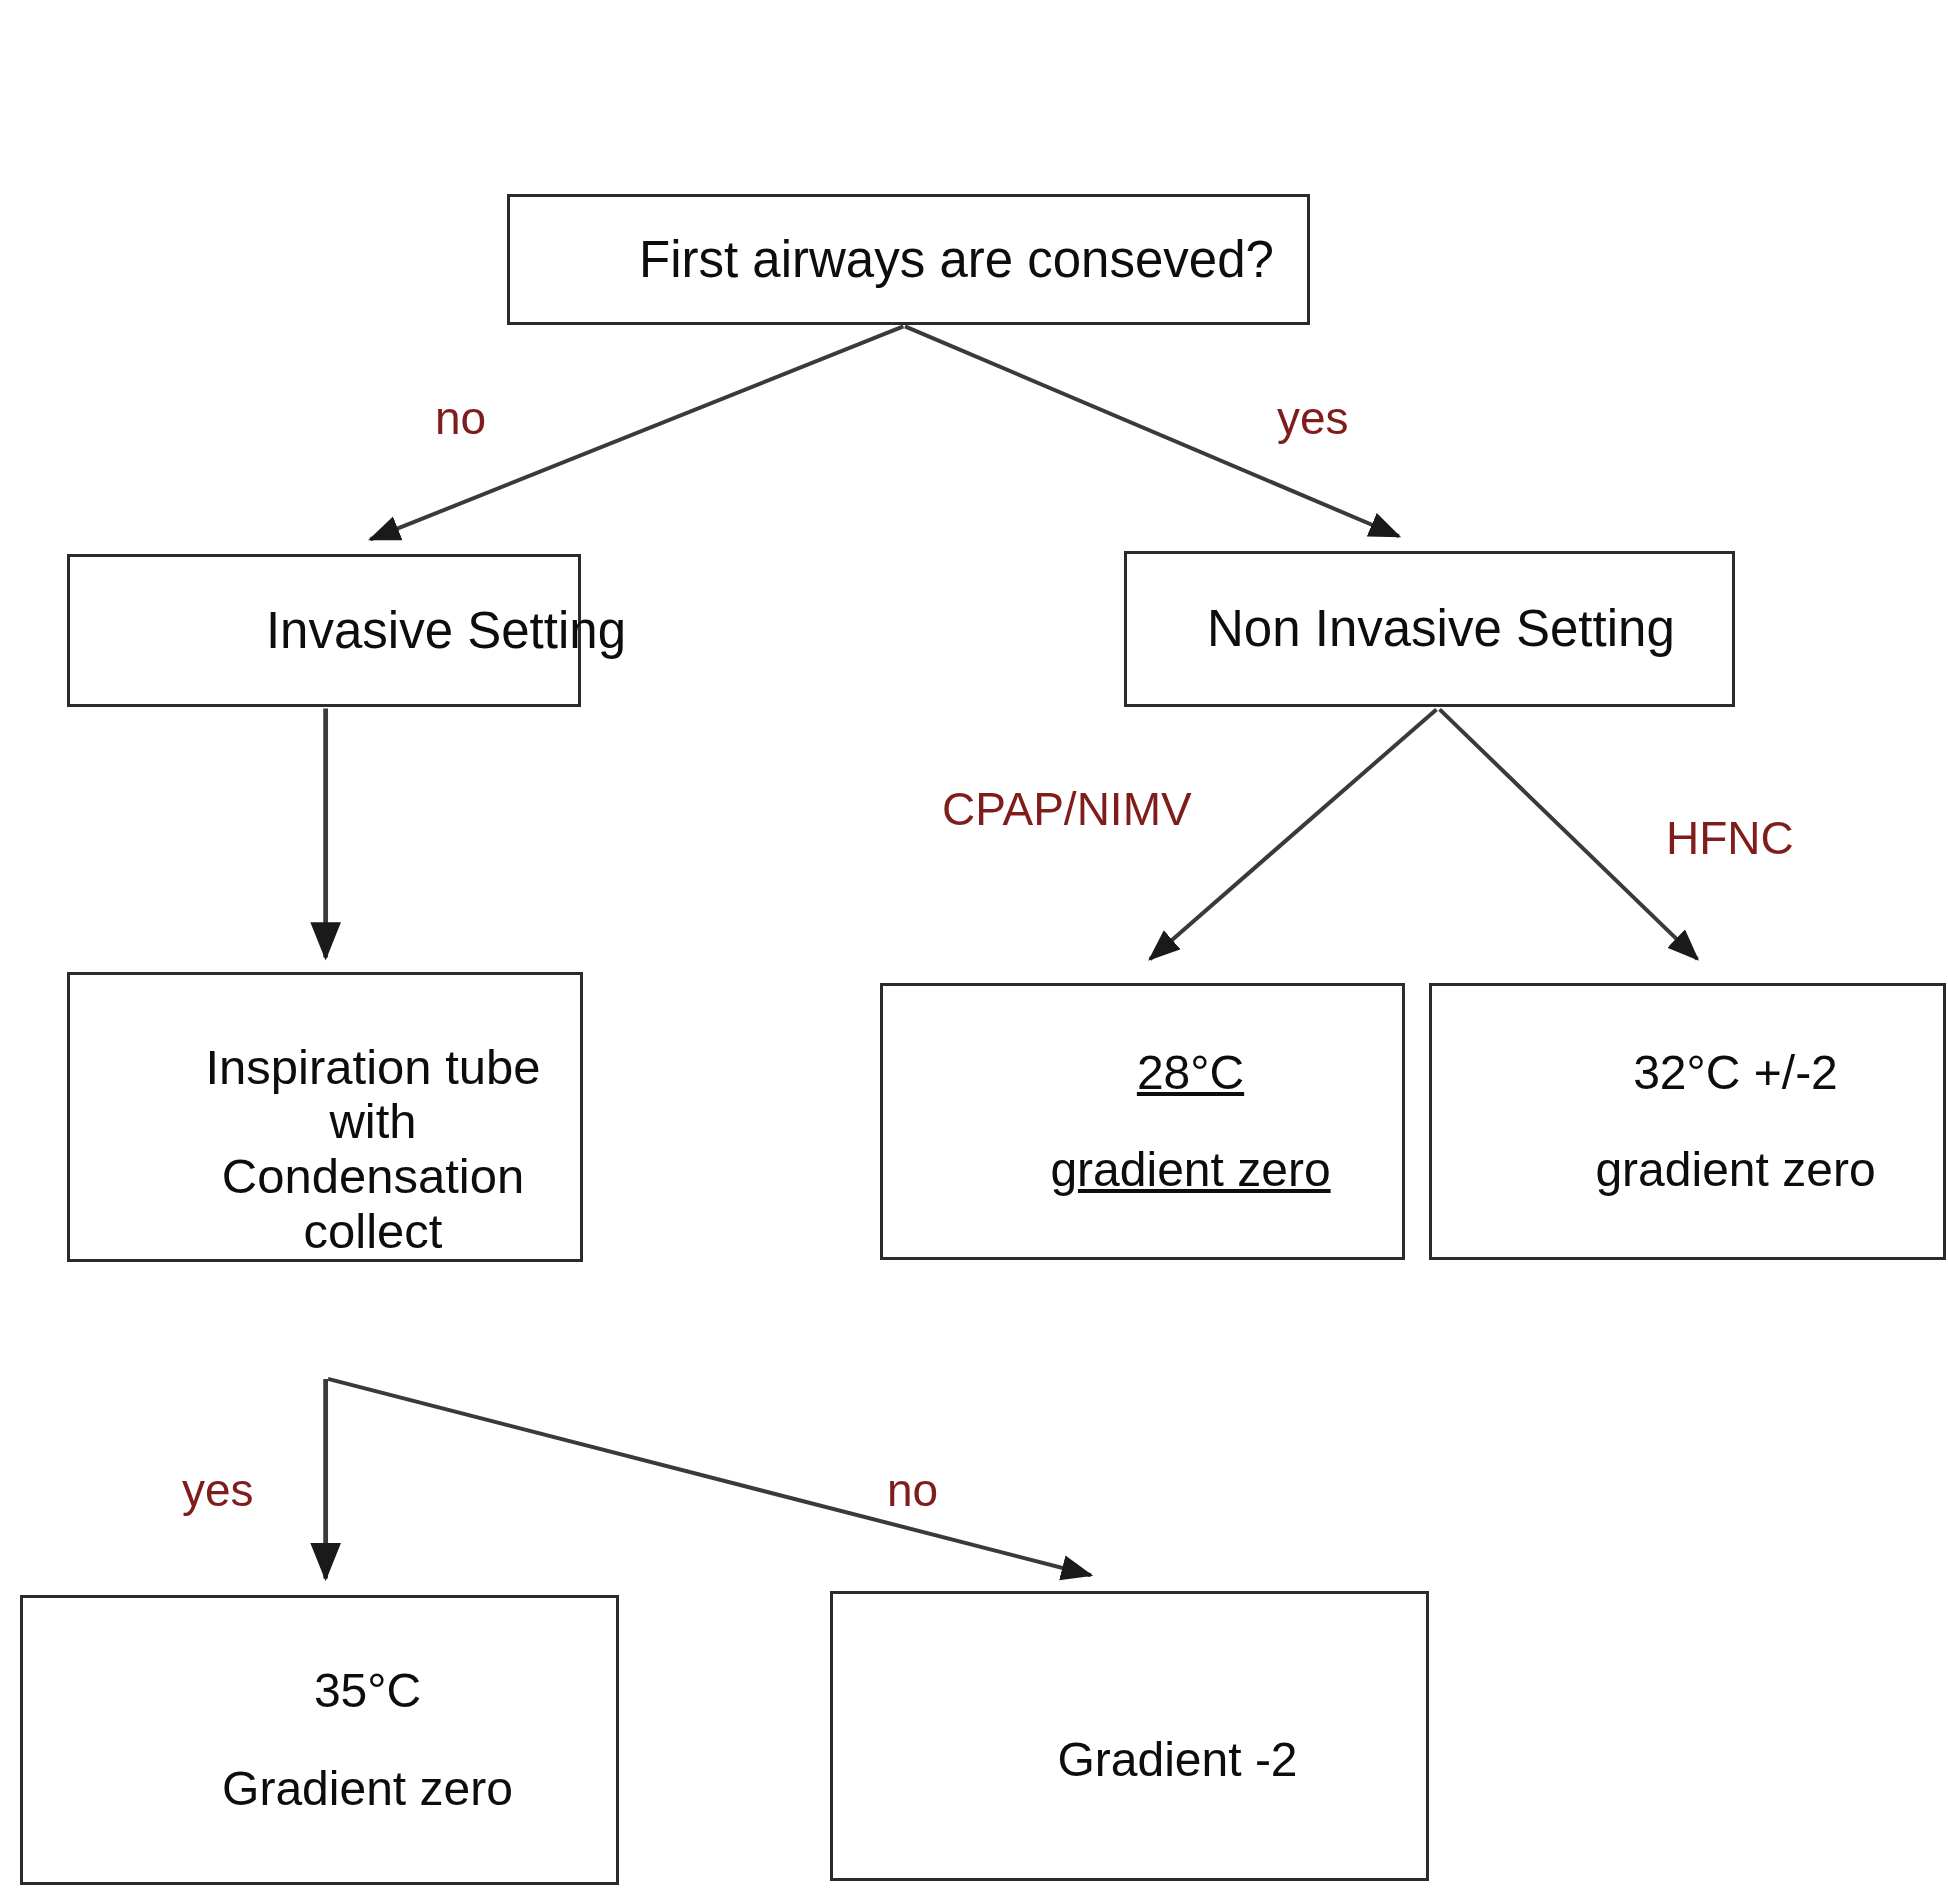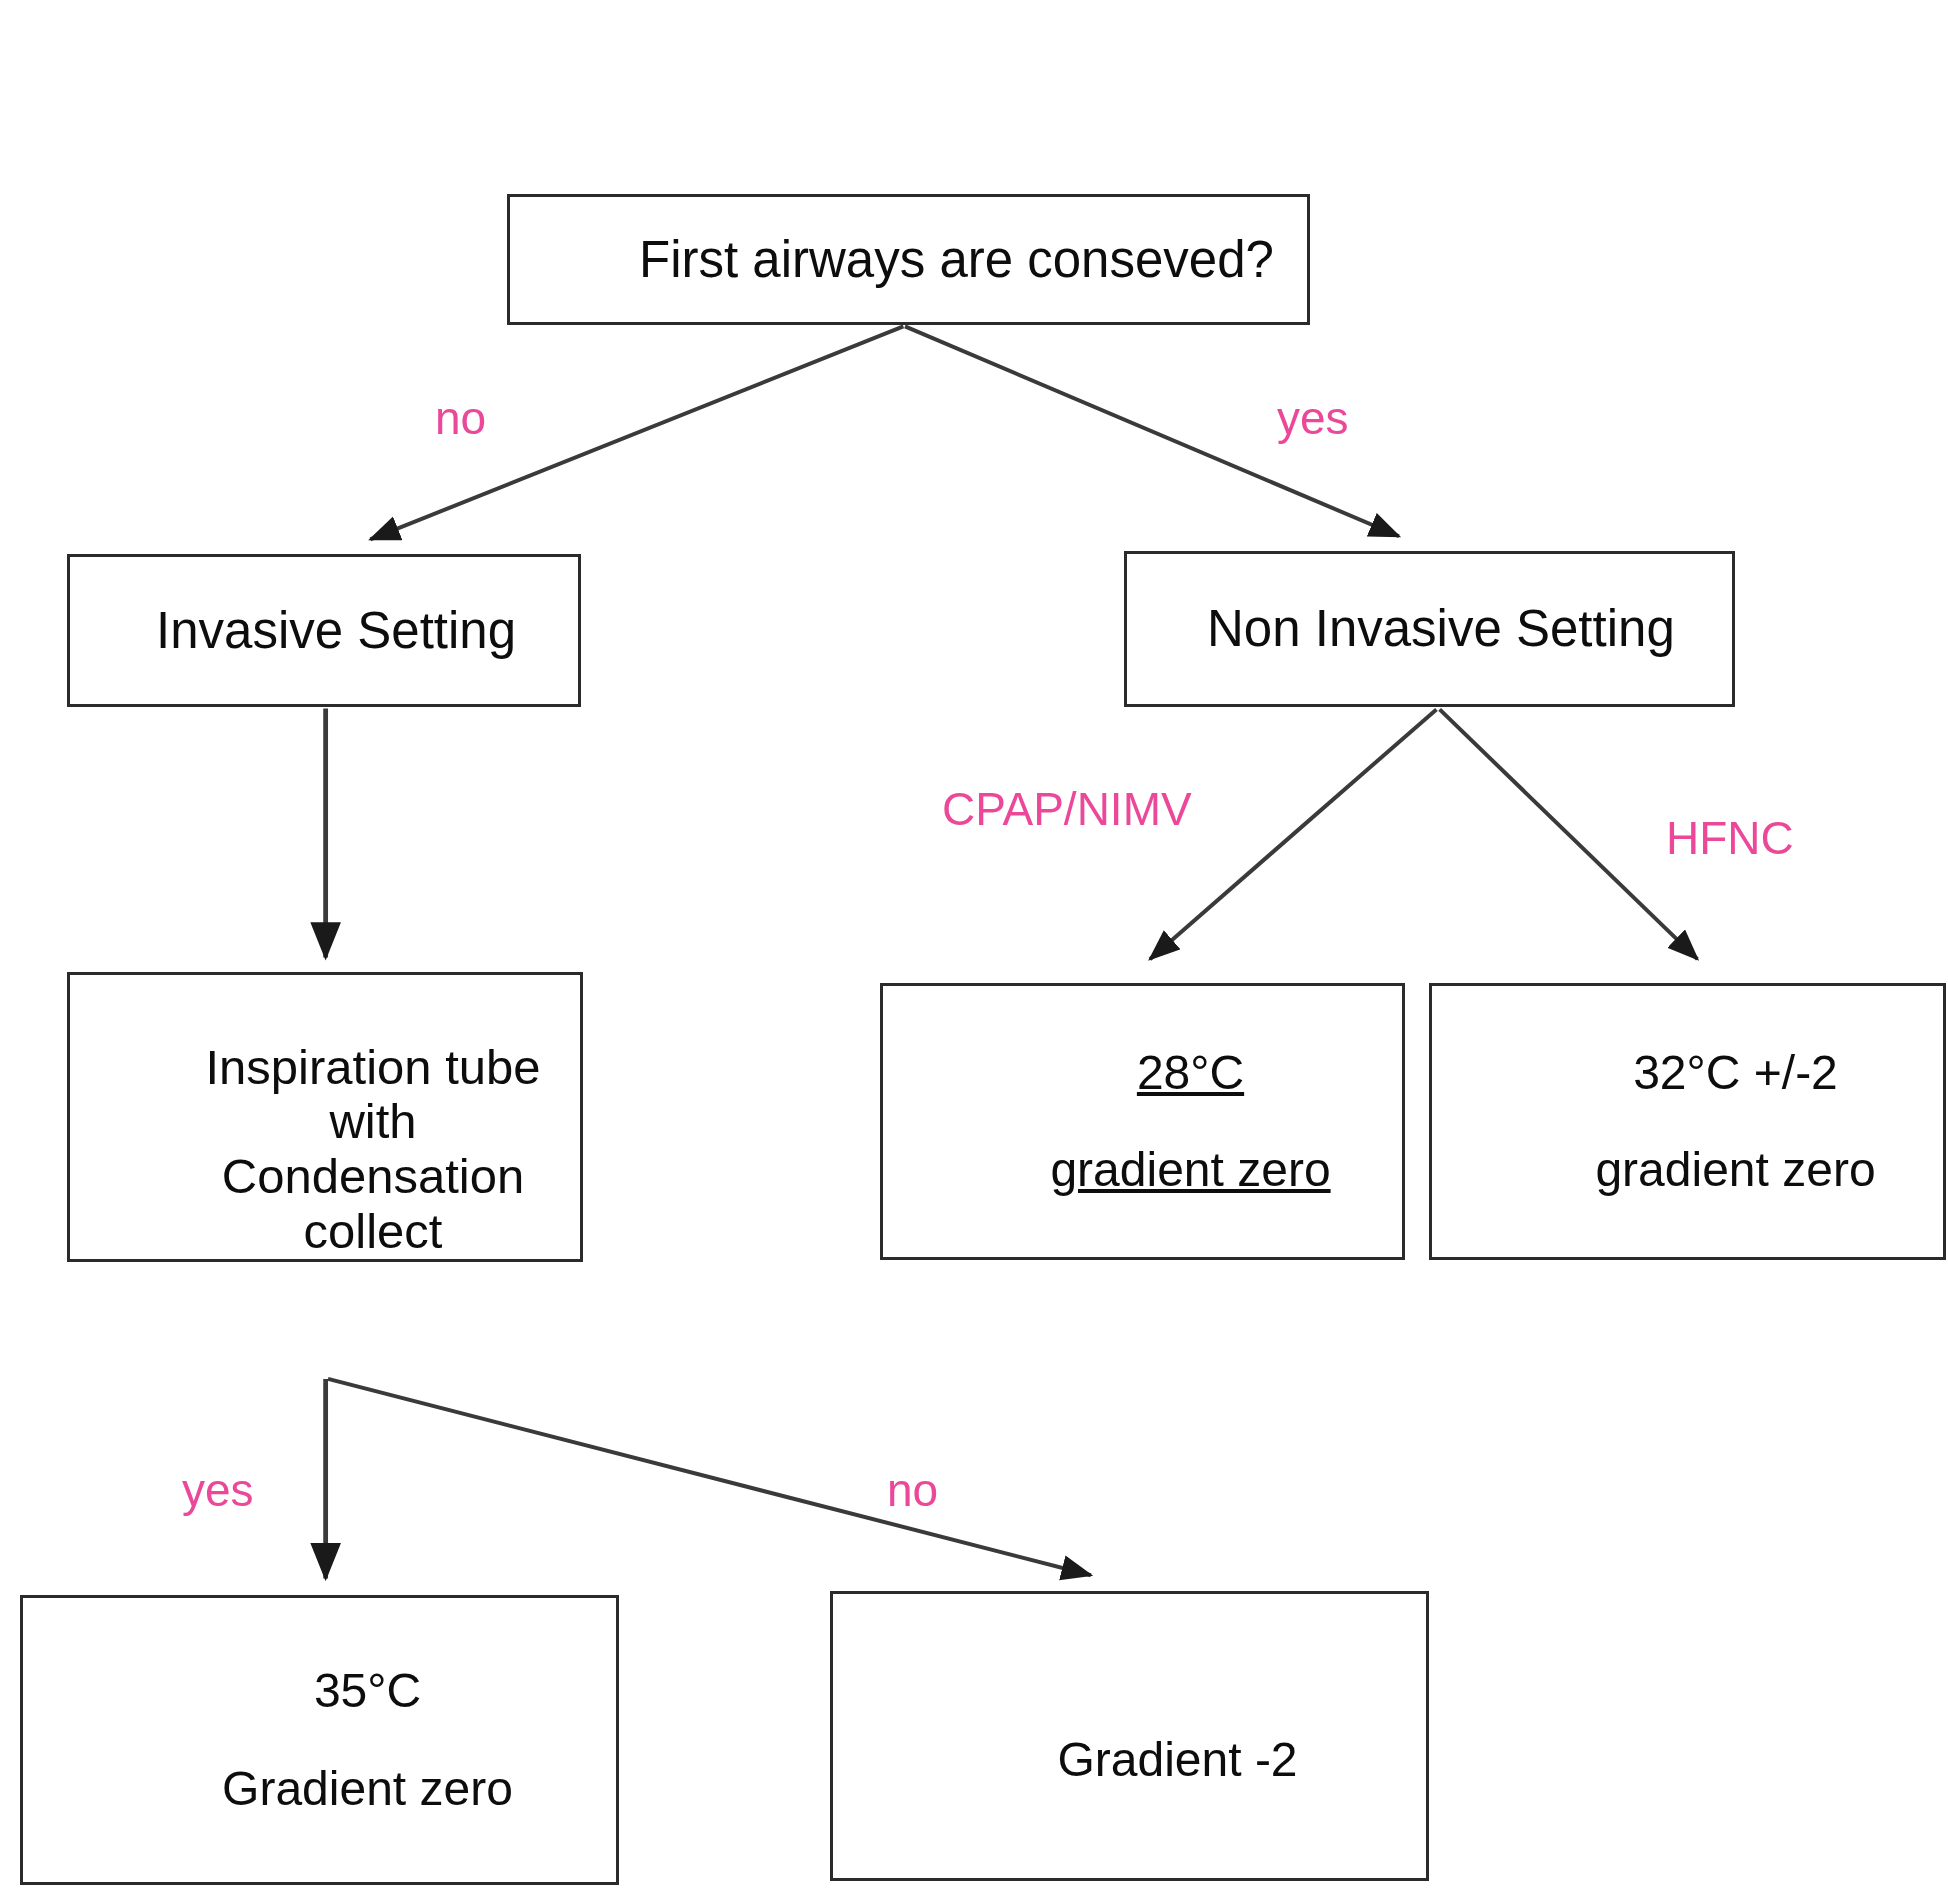--- a/index.html
+++ b/index.html
@@ -56,21 +56,21 @@
     margin-left: 48px;
   }
   .node.align-left .line { text-align: left; padding-left: 38px; box-sizing: border-box; }
   .node.align-center .line { text-align: center; }
 
   
   #node-first-airways { left: 507px; top: 194px; width: 803px; height: 131px; }
   #node-first-airways .line { font-size: 51px; }
 
   #node-invasive { left: 67px; top: 554px; width: 514px; height: 153px; }
-  #node-invasive .line { font-size: 51px; }
+  #node-invasive .line { font-size: 51px; text-align: right; }
 
   #node-noninvasive { left: 1124px; top: 551px; width: 611px; height: 156px; }
   #node-noninvasive .line { font-size: 51px; padding-left: 32px; }
 
   #node-inspiration { left: 67px; top: 972px; width: 516px; height: 290px; justify-content: flex-end; }
   #node-inspiration .line { font-size: 49px; line-height: 1.12; }
 
   #node-cpap-target { left: 880px; top: 983px; width: 525px; height: 277px; text-decoration: underline; }
   #node-hfnc-target { left: 1429px; top: 983px; width: 517px; height: 277px; }
   #node-cpap-target .line, #node-hfnc-target .line { font-size: 48px; }
@@ -78,21 +78,21 @@
 
   #node-yes-result { left: 20px; top: 1595px; width: 599px; height: 290px; }
   #node-no-result  { left: 830px; top: 1591px; width: 599px; height: 290px; }
   #node-yes-result .line, #node-no-result .line { font-size: 48px; }
   #node-yes-result .spacer, #node-no-result .spacer { height: 48px; }
 
   .edge-label {
     position: absolute;
     font-size: 46px;
     line-height: 1;
-    color: #ec4899;
+    color: #7f1d1d;
     white-space: nowrap;
     z-index: 4;
   }
   #label-no-top    { left: 435px;  top: 395px; }
   #label-yes-top   { left: 1277px; top: 395px; }
   #label-cpap      { left: 942px; top: 786px; }
   #label-hfnc      { left: 1666px; top: 786px; margin-top: 29px; }
   #label-yes-bot   { left: 182px;  top: 1467px; }
   #label-no-bot    { left: 887px; top: 1467px; }
 </style>

